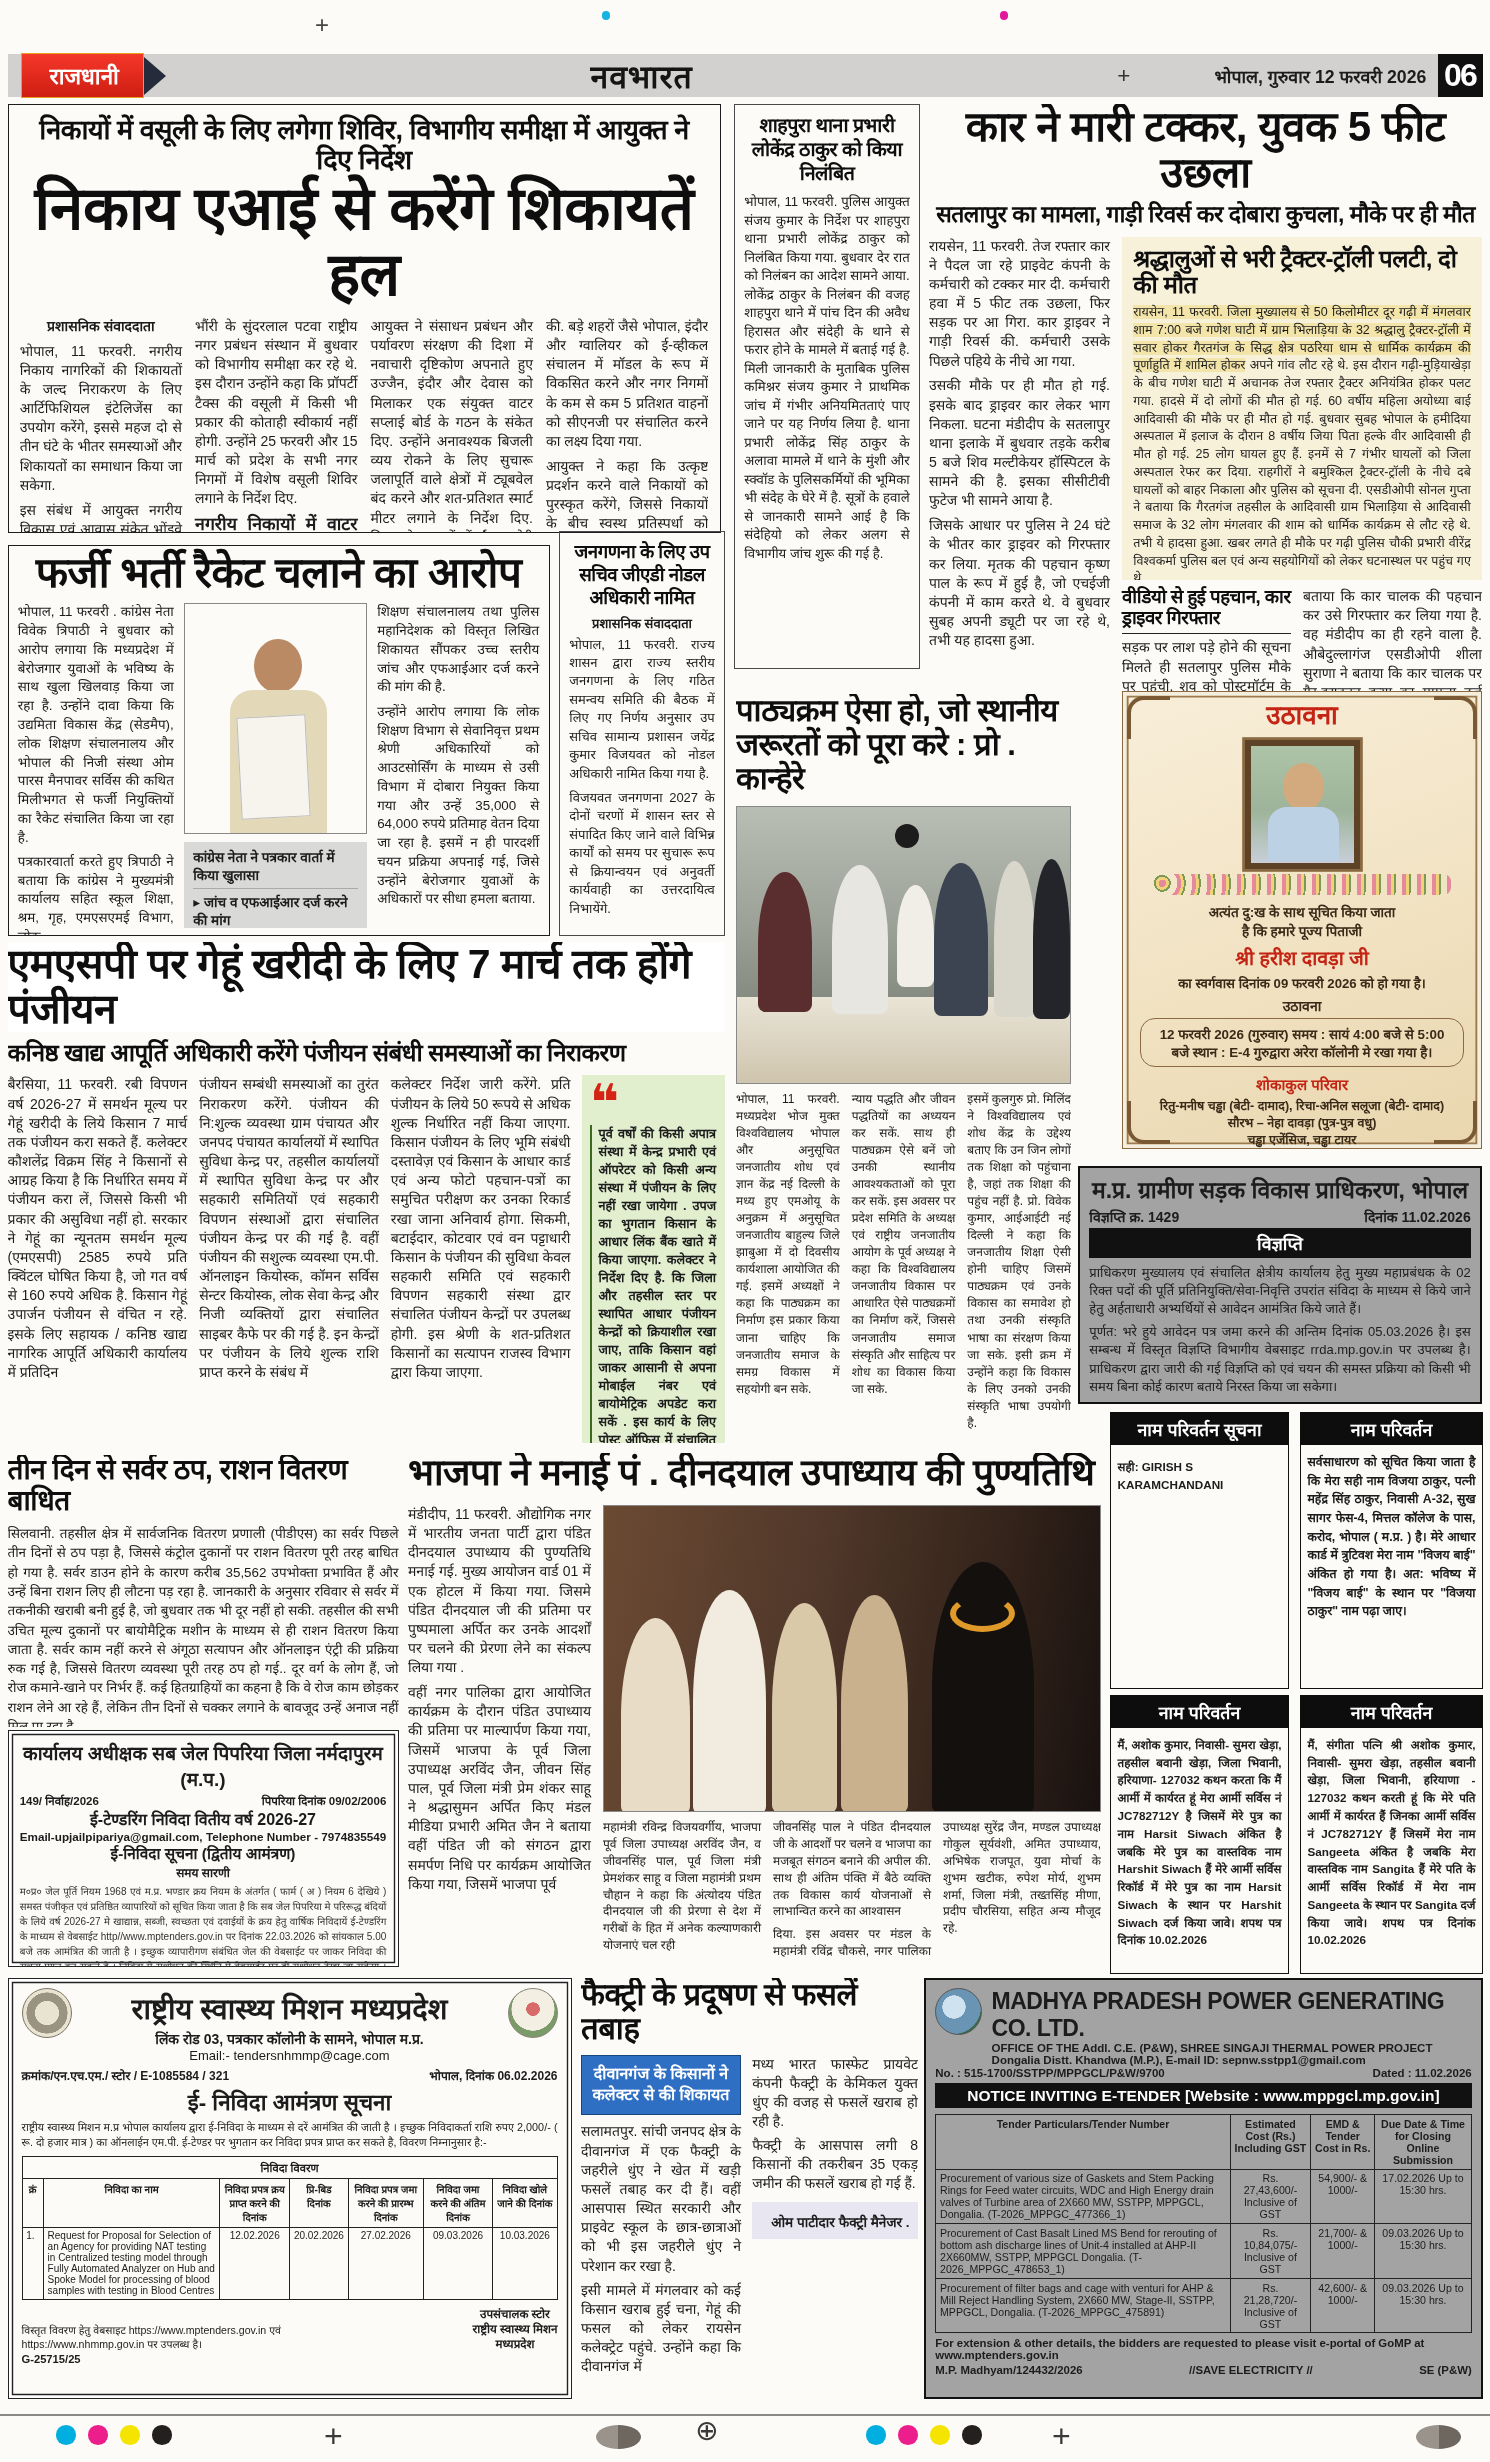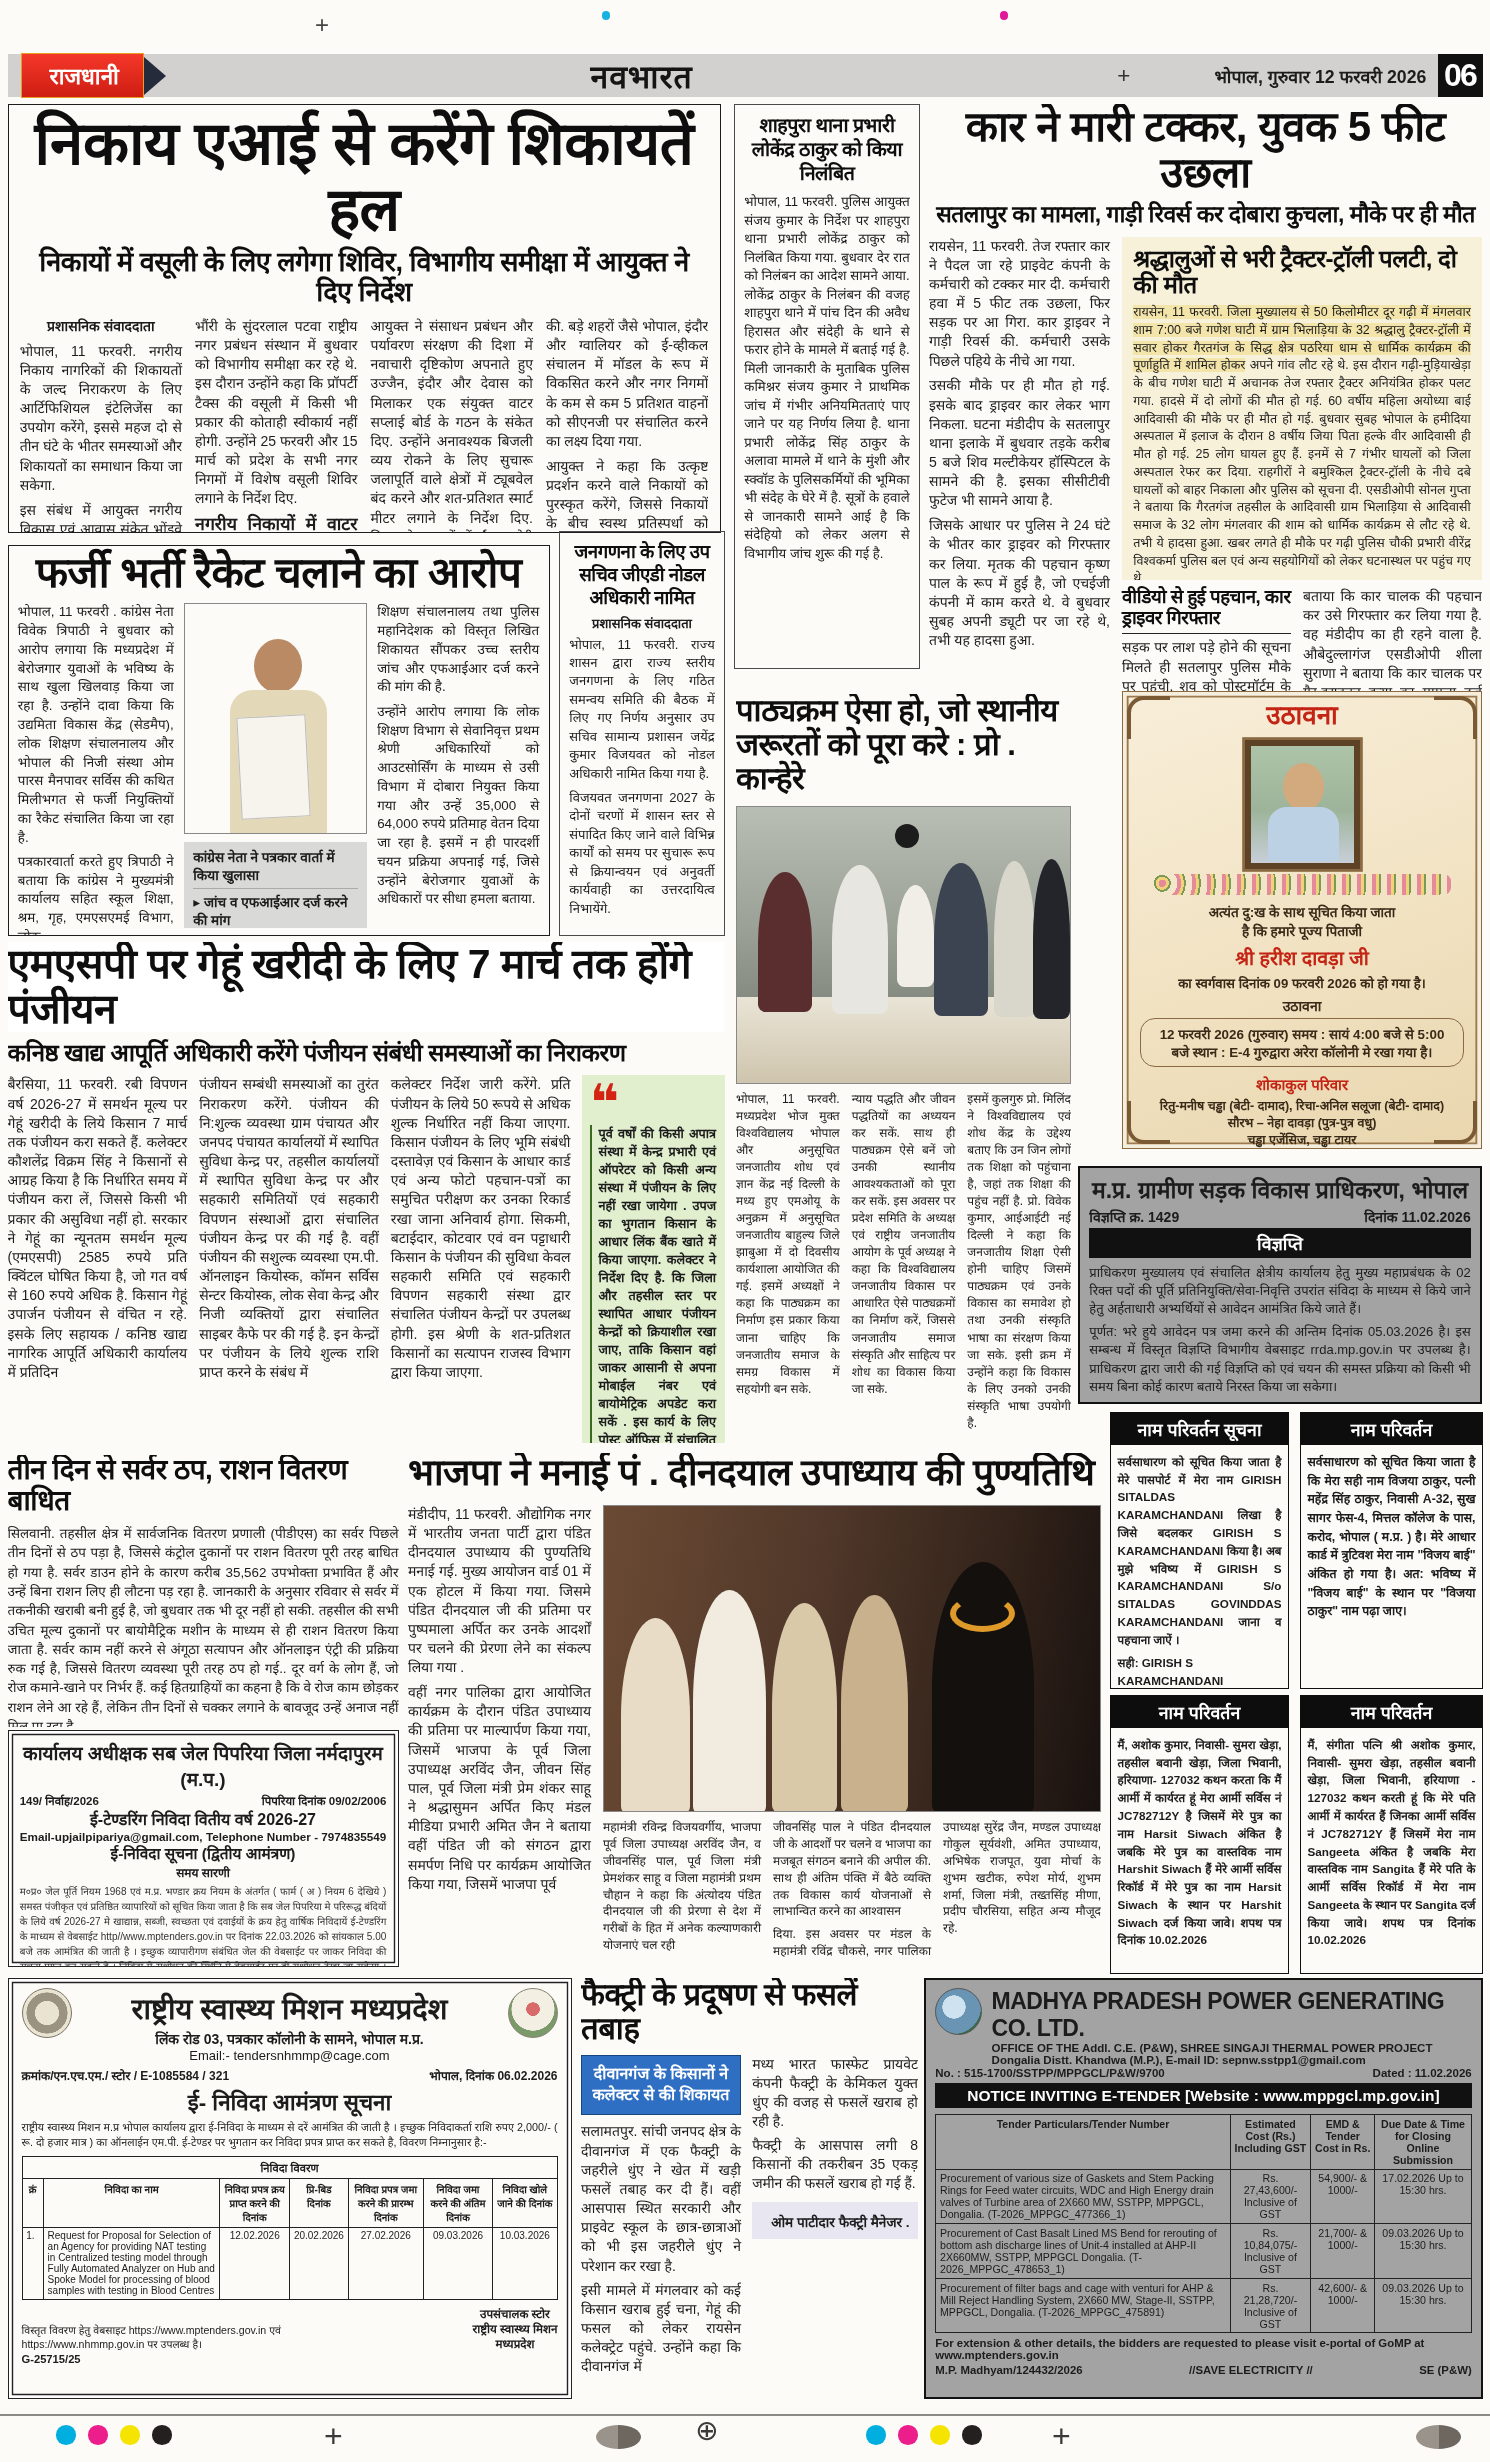--- a/index.html
+++ b/index.html
@@ -53,22 +53,22 @@
       <div class="badge">राजधानी</div>
       <div class="badge-arrow"></div>
     </div>
     <div style="flex:1;text-align:center;font-weight:bold;font-size:32px;letter-spacing:0.9px;color:#141414;">नवभारत</div>
     <div style="font-size:22.4px;color:#333;margin-right:84px;">+</div>
     <div style="font-weight:bold;font-size:17.7px;margin-right:11.2px;">भोपाल, गुरुवार 12 फरवरी 2026</div>
     <div class="pageno">06</div>
   </div>
 
   <div class="abs box-b clip" style="left:7.5px;top:104px;width:713px;height:429px;padding:5.6px 11.2px;">
+    <div class="hl ct" style="font-size:27px;margin-top:5.6px;">निकायों में वसूली के लिए लगेगा शिविर, विभागीय समीक्षा में आयुक्त ने दिए निर्देश</div>
     <div class="hl ct" style="font-size:60px;">निकाय एआई से करेंगे शिकायतें हल</div>
-    <div class="hl ct" style="font-size:27px;margin-top:5.6px;">निकायों में वसूली के लिए लगेगा शिविर, विभागीय समीक्षा में आयुक्त ने दिए निर्देश</div>
     <div class="cols4 just bodytxt" style="margin-top:9.3px;height:279px;overflow:hidden;">
       <p class="para bold ct">प्रशासनिक संवाददाता</p>
       <p class="para">भोपाल, 11 फरवरी. नगरीय निकाय नागरिकों की शिकायतों के जल्द निराकरण के लिए आर्टिफिशियल इंटेलिजेंस का उपयोग करेंगे, इससे महज दो से तीन घंटे के भीतर समस्याओं और शिकायतों का समाधान किया जा सकेगा.</p>
       <p class="para">इस संबंध में आयुक्त नगरीय विकास एवं आवास संकेत भोंडवे ने विभागीय समीक्षा के दौरान निर्देश दिए हैं. आयुक्त भोंडवे भौंरी के सुंदरलाल पटवा राष्ट्रीय नगर प्रबंधन संस्थान में बुधवार को विभागीय समीक्षा कर रहे थे. इस दौरान उन्होंने कहा कि प्रॉपर्टी टैक्स की वसूली में किसी भी प्रकार की कोताही स्वीकार्य नहीं होगी. उन्होंने 25 फरवरी और 15 मार्च को प्रदेश के सभी नगर निगमों में विशेष वसूली शिविर लगाने के निर्देश दिए.</p>
       <div class="inhead">नगरीय निकायों में वाटर सप्लाई बोर्ड का गठन होगा</div>
       <p class="para">आयुक्त ने संसाधन प्रबंधन और पर्यावरण संरक्षण की दिशा में नवाचारी दृष्टिकोण अपनाते हुए उज्जैन, इंदौर और देवास को मिलाकर एक संयुक्त वाटर सप्लाई बोर्ड के गठन के संकेत दिए. उन्होंने अनावश्यक बिजली व्यय रोकने के लिए सुचारू जलापूर्ति वाले क्षेत्रों में ट्यूबवेल बंद करने और शत-प्रतिशत स्मार्ट मीटर लगाने के निर्देश दिए. निगम के वाहनों में ईंधन चोरी रोकने के लिए जीपीएस और फ्यूल गेज की अनिवार्यता तय की. बड़े शहरों जैसे भोपाल, इंदौर और ग्वालियर को ई-व्हीकल संचालन में मॉडल के रूप में विकसित करने और नगर निगमों के कम से कम 5 प्रतिशत वाहनों को सीएनजी पर संचालित करने का लक्ष्य दिया गया.</p>
       <p class="para">आयुक्त ने कहा कि उत्कृष्ट प्रदर्शन करने वाले निकायों को पुरस्कृत करेंगे, जिससे निकायों के बीच स्वस्थ प्रतिस्पर्धा को प्रोत्साहन मिले. भोंडवे ने प्रधानमंत्री आवास योजना शहरी में 15 मार्च तक एक लाख आवासों के लिए सब्सिडी स्वीकृत और जारी करने का महत्वाकांक्षी लक्ष्य निर्धारित किया. उन्होंने निर्देशित किया कि पीएमएवाई 2.0 के तहत प्रत्येक नगर निगम 31 मार्च तक न्यूनतम तीन डीपीआर अनिवार्य रूप से प्रस्तुत करें.</p>
     </div>
   </div>
 
@@ -256,21 +256,20 @@
     </div>
     <div class="ct bold" style="font-size:15.4px;">ई-निविदा सूचना (द्वितीय आमंत्रण)</div>
     <div class="ct bold" style="font-size:12px;">समय सारणी</div>
     <div class="just" style="font-size:10px;line-height:1.5;margin-top:2.8px;color:#333;">म०प्र० जेल पूर्ति नियम 1968 एवं म.प्र. भण्डार क्रय नियम के अंतर्गत ( फार्म ( अ ) नियम 6 देखिये ) समस्त पंजीकृत एवं प्रतिष्ठित व्यापारियों को सूचित किया जाता है कि सब जेल पिपरिया मे परिरूद्ध बंदियों के लिये वर्ष 2026-27 मे खाद्यान्न, सब्जी, स्वच्छता एवं दवाईयों के क्रय हेतु वार्षिक निविदायें ई-टेण्डरिंग के माध्यम से वेबसाईट http//www.mptenders.gov.in पर दिनांक 22.03.2026 को सांयकाल 5.00 बजे तक आमंत्रित की जाती है । इच्छुक व्यापारीगण संबंधित जेल की वेबसाईट पर जाकर निविदा की सूचना प्राप्त कर सकते है । निविदा मे संशोधन की स्थिति मे वेबसाईट पर ही संशोधन देखा जा सकेगा । विस्तृत निविदा आमंत्रण सूचना व अन्य शर्तों से संबंधित जानकारी उक्त वेबसाईट पर ही देखी जा सकेगी ।</div>
 
   </div>
 
   <div class="abs" style="left:1110px;top:1412px;width:179px;">
     <div class="nc-head">नाम परिवर्तन सूचना</div>
     <div class="nc-body clip" style="height:244px;">
-      <div class="just">सर्वसाधारण को सूचित किया जाता है मेरे पासपोर्ट में मेरा नाम GIRISH SITALDAS KARAMCHANDANI लिखा है जिसे बदलकर GIRISH S KARAMCHANDANI किया है। अब मुझे भविष्य में GIRISH S KARAMCHANDANI S/o SITALDAS GOVINDDAS KARAMCHANDANI जाना व पहचाना जाऐं ।</div>
       <div style="margin-top:5.6px;">सही: GIRISH S KARAMCHANDANI</div>
 
     </div>
   </div>
   <div class="abs" style="left:1300px;top:1412px;width:183px;">
     <div class="nc-head">नाम  परिवर्तन</div>
     <div class="nc-body clip" style="height:244px;font-size:12.3px;">
       <div class="just">सर्वसाधारण को सूचित किया जाता है कि मेरा सही नाम विजया ठाकुर, पत्नी महेंद्र सिंह ठाकुर, निवासी A-32, सुख सागर फेस-4, मित्तल कॉलेज के पास, करोद, भोपाल ( म.प्र. ) है। मेरे आधार कार्ड में त्रुटिवश मेरा नाम "विजय बाई" अंकित हो गया है। अत: भविष्य में "विजय बाई" के स्थान पर "विजया ठाकुर" नाम पढ़ा जाए।</div>
     </div>
   </div>

